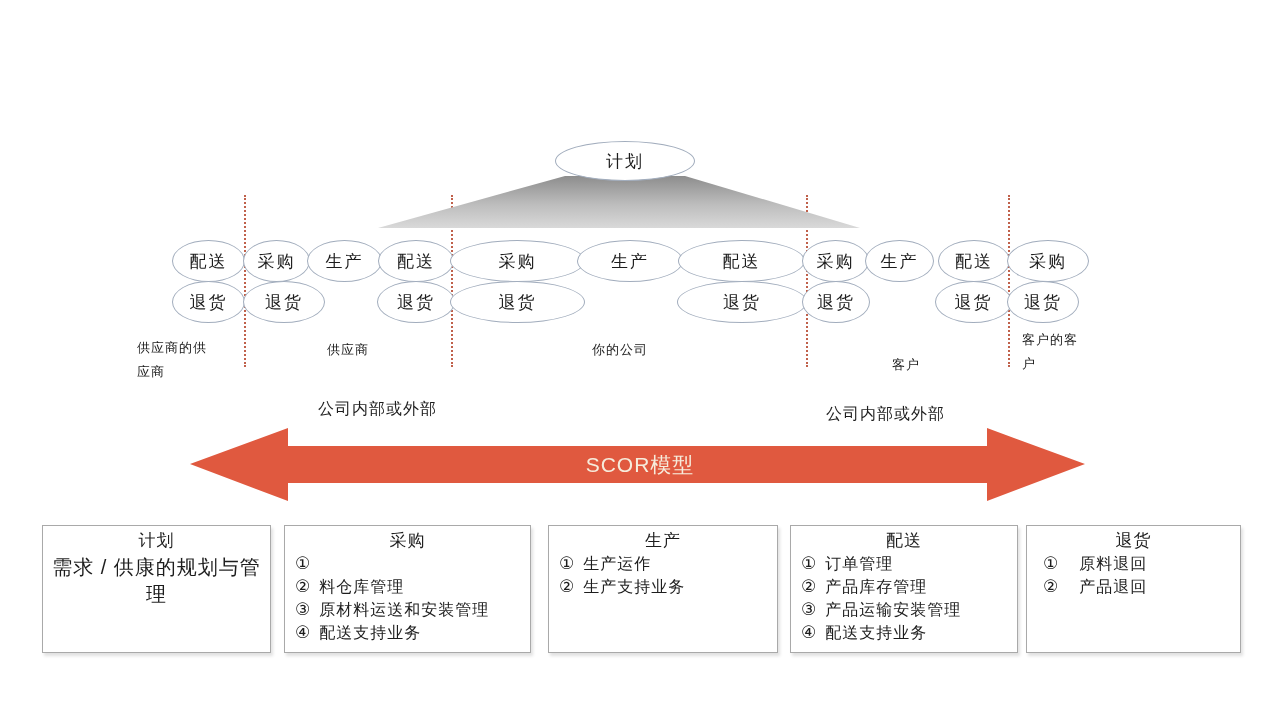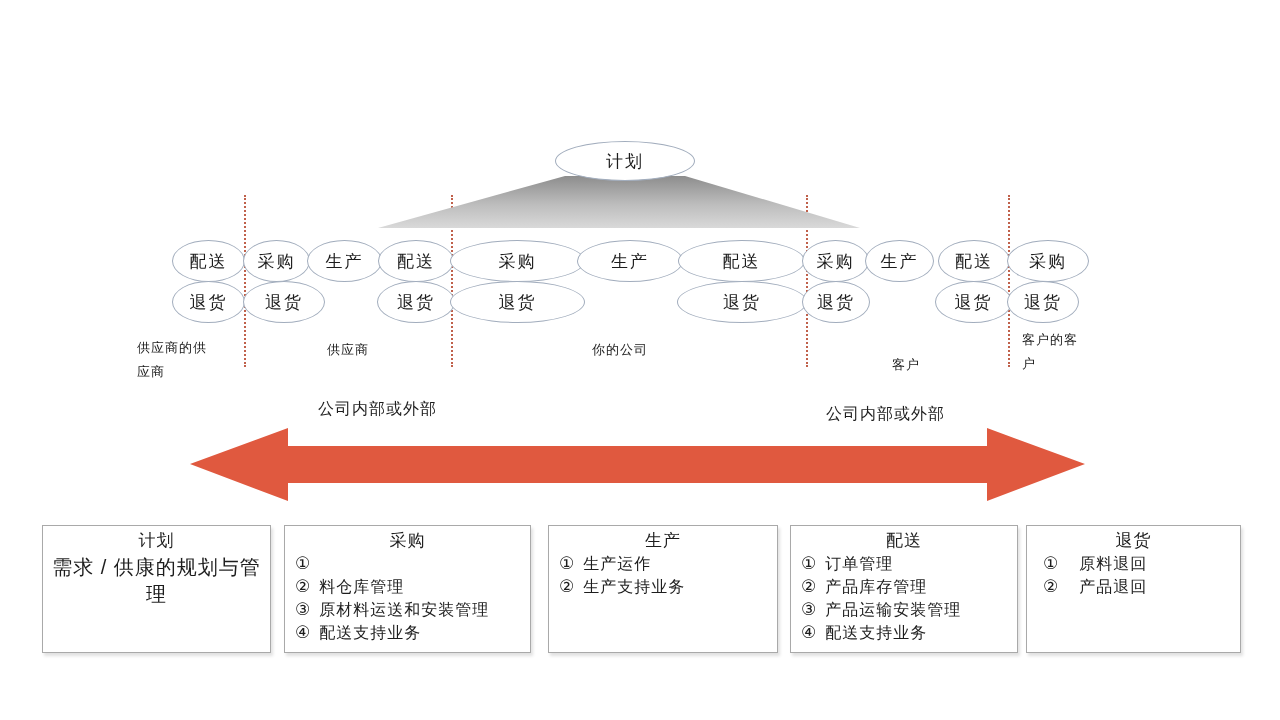--- a/index.html
+++ b/index.html
@@ -107,20 +107,21 @@
   <div class="sec" style="left:592px;top:338px">你的公司</div>
   <div class="sec" style="left:892px;top:353px">客户</div>
   <div class="sec" style="left:1022px;top:328px;width:62px">客户的客户</div>
 
   <div class="scope" style="left:318px;top:399px">公司内部或外部</div>
   <div class="scope" style="left:826px;top:404px">公司内部或外部</div>
 
   <svg class="arrow-svg" viewBox="0 0 896 75">
     <polygon points="0,37 98,1 98,19 797,19 797,1 895,37 797,74 797,56 98,56 98,74" fill="#e0593f"></polygon>
   </svg>
+  <div class="arrow-label">SCOR模型</div>
 
   <div class="box" style="left:42px;width:229px">
     <div class="box-title">计划</div>
     <div class="box-sub">需求 / 供康的规划与管理</div>
   </div>
 
   <div class="box" style="left:284px;width:247px">
     <div class="box-title">采购</div>
     <div class="box-item">
         <span class="num">①</span>

